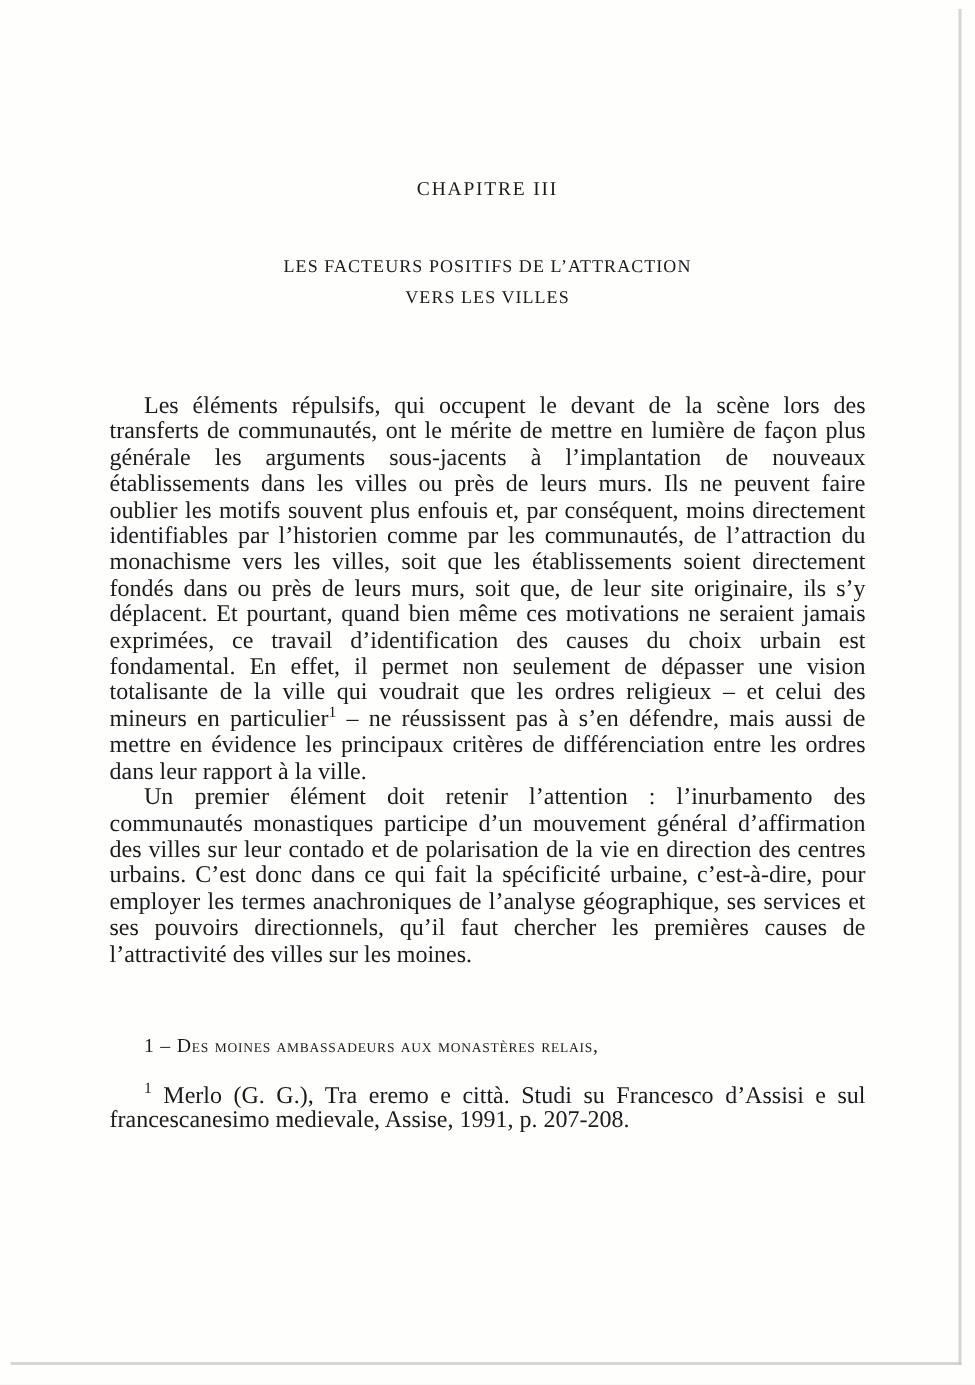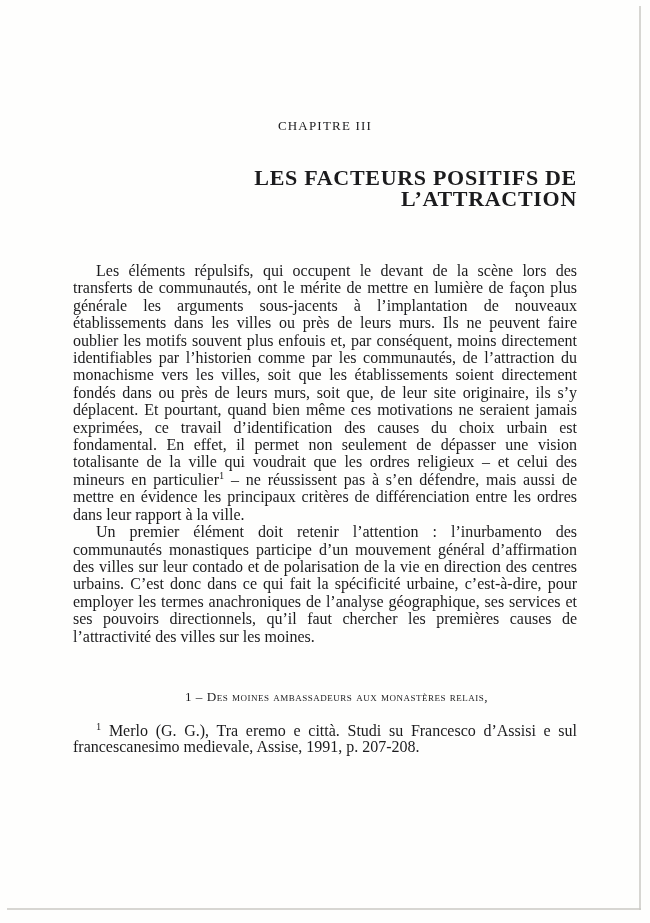--- a/index.html
+++ b/index.html
@@ -18,23 +18,23 @@
   .edge-bottom { position: absolute; left: 7px; right: 9px; bottom: 13px; height: 2px; }
   .content { position: absolute; left: 73px; top: 0; width: 504px; }
   .chapter {
     margin-top: 118px;
     text-align: center;
     font-size: 13px;
     letter-spacing: 1.2px;
   }
   .title {
     margin: 33px 0 0;
-    text-align: right;
-    font-size: 22px;
-    font-weight: 700;
+    text-align: center;
+    font-size: 12px;
+    font-weight: 400;
     letter-spacing: .7px;
     line-height: 21px;
   }
   .title-line { display: block; }
   .body-text {
     margin-top: 53px;
     font-size: 16px;
     line-height: 17.4px;
     text-align: justify;
     hyphens: auto;
@@ -44,21 +44,21 @@
   .it { }
   sup { font-size: .65em; line-height: 0; }
   .section-heading {
     margin: 43px 0 0;
     font-size: 13.2px;
     font-weight: 400;
     font-variant: small-caps;
     letter-spacing: .5px;
     line-height: 17.5px;
   }
-  .sh-line { display: block; text-align: center; }
+  .sh-line { display: block; }
   .sh-line1 { padding-left: 23px; }
   .footnote {
     margin-top: 18px;
     font-size: 16px;
     line-height: 15.2px;
     text-align: justify;
     hyphens: auto;
   }
   .footnote p { margin: 0; text-indent: 23px; }
 </style>
@@ -68,20 +68,21 @@
 <div class="page">
   <div class="edge edge-right"></div>
   <div class="edge edge-bottom"></div>
 
   <div class="content">
 
     <div class="chapter">CHAPITRE III</div>
 
     <h1 class="title">
       <span class="title-line">LES FACTEURS POSITIFS DE L’ATTRACTION</span>
+      <span class="title-line">VERS LES VILLES</span>
     </h1>
 
     <div class="body-text">
       <p><span>Les éléments répulsifs, qui occupent le devant de la scène lors des transferts de communautés, ont le mérite de mettre en lumière de façon plus générale les arguments sous-jacents à l’implantation de nouveaux établissements dans les villes ou près de leurs murs. Ils ne peuvent faire oublier les motifs souvent plus enfouis et, par conséquent, moins directement identifiables par l’historien comme par les communautés, de l’attraction du monachisme vers les villes, soit que les établissements soient directement fondés dans ou près de leurs murs, soit que, de leur site originaire, ils s’y déplacent. Et pourtant, quand bien même ces motivations ne seraient jamais exprimées, ce travail d’identification des causes du choix urbain est fondamental. En effet, il permet non seulement de dépasser une vision totalisante de la ville qui voudrait que les ordres religieux – et celui des mineurs en particulier</span><sup>1</sup><span> – ne réussissent pas à s’en défendre, mais aussi de mettre en évidence les principaux critères de différenciation entre les ordres dans leur rapport à la ville.</span></p>
       <p><span>Un premier élément doit retenir l’attention : l’</span><span class="it">inurbamento</span><span> des communautés monastiques participe d’un mouvement général d’affirmation des villes sur leur </span><span class="it">contado</span><span> et de polarisation de la vie en direction des centres urbains. C’est donc dans ce qui fait la spécificité urbaine, c’est-à-dire, pour employer les termes anachroniques de l’analyse géographique, ses services et ses pouvoirs directionnels, qu’il faut chercher les premières causes de l’attractivité des villes sur les moines.</span></p>
     </div>
 
     <h2 class="section-heading">
       <span class="sh-line sh-line1">1 – Des moines ambassadeurs aux monastères relais,</span>
     </h2>

